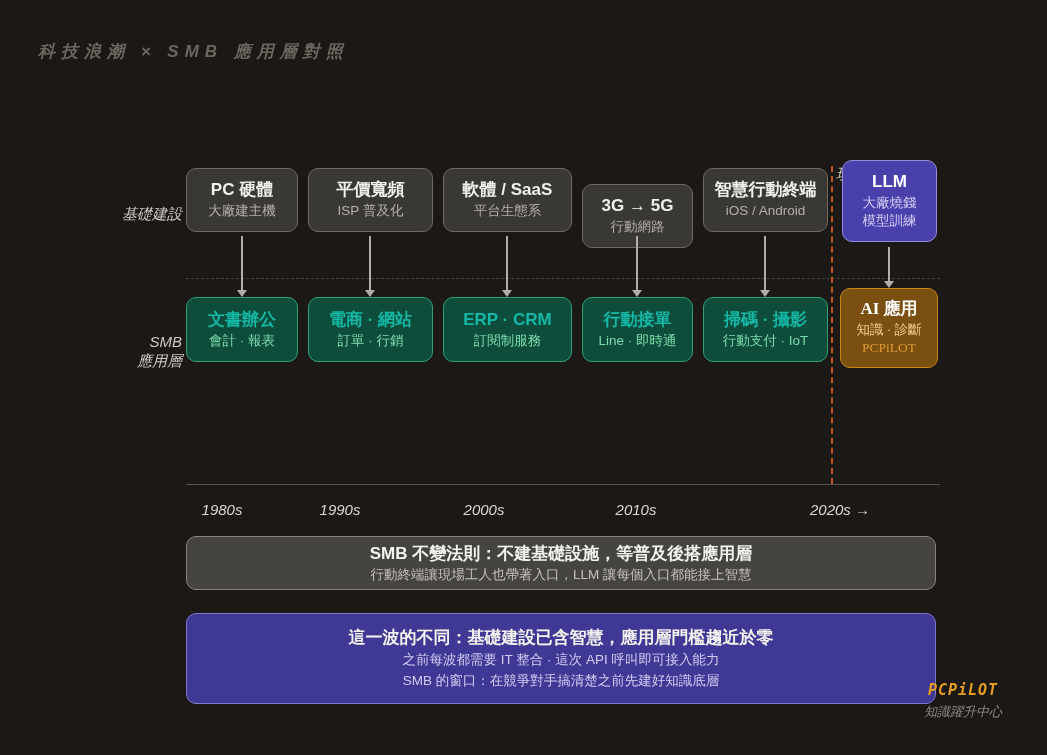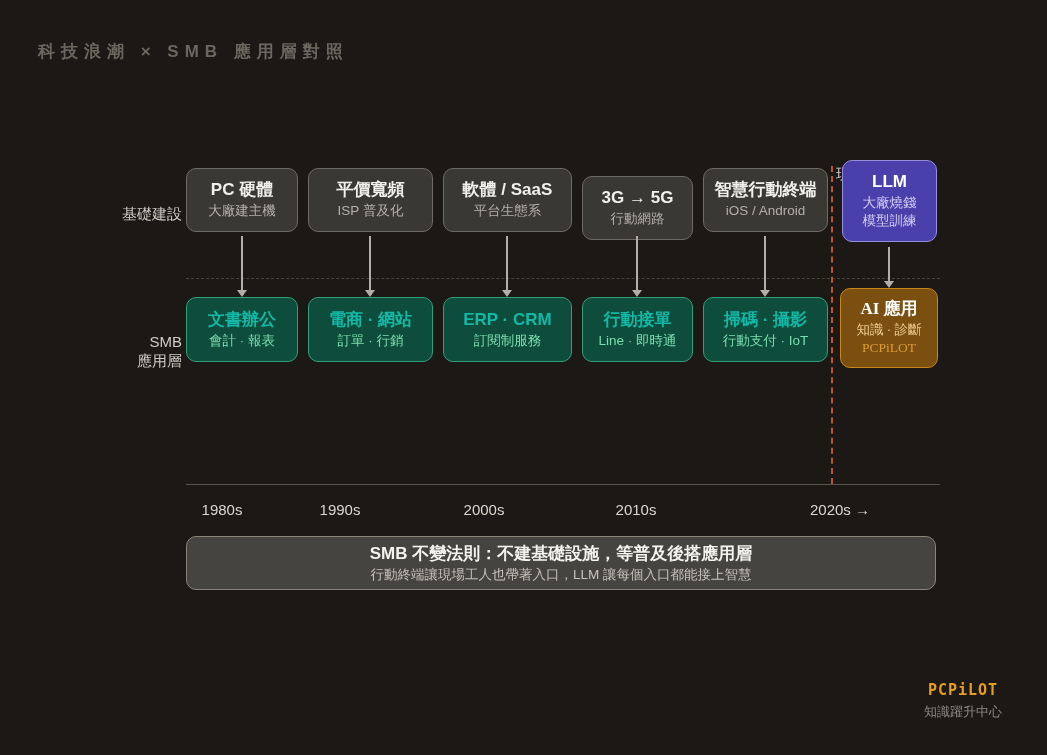--- a/index.html
+++ b/index.html
@@ -1,20 +1,20 @@
 <!DOCTYPE html>
 <html><head>
 <meta charset="utf-8">
 <style>
   html,body{margin:0;padding:0;background:#1b1815;}
   #canvas{
     position:relative;width:1047px;height:755px;overflow:hidden;
     background:#1b1815;font-family:"Liberation Sans","DejaVu Sans",sans-serif;
   }
-  .abs{position:absolute;}
+  .abs{position:absolute;font-style:italic;}
   #page-title{
     left:38px;top:40px;font-size:17px;font-weight:600;color:#6b675f;
     letter-spacing:6px;white-space:nowrap;
   }
   .row-label{
     left:98px;width:84px;text-align:right;color:#d0ccc4;font-size:15px;line-height:1.25;
   }
   .box{
     position:absolute;box-sizing:border-box;border-radius:10px;
     display:flex;flex-direction:column;align-items:center;justify-content:center;
@@ -100,21 +100,21 @@
   <div class="box box-gray" style="left:443px;top:168px;width:129px;height:64px;">
     <div class="box-title">軟體 / SaaS</div>
     <div class="box-sub">平台生態系</div>
   </div>
   <div class="arrow" style="left:506px;top:236px;height:54px;"></div>
   <div class="box box-green" style="left:443px;top:297px;width:129px;height:65px;">
     <div class="box-title">ERP · CRM</div>
     <div class="box-sub">訂閱制服務</div>
   </div>
 
-  <div class="box box-gray" style="left:582px;top:176px;width:111px;height:64px;">
+  <div class="box box-gray" style="left:582px;top:184px;width:111px;height:64px;">
     <div class="box-title">3G → 5G</div>
     <div class="box-sub">行動網路</div>
   </div>
   <div class="arrow" style="left:636px;top:236px;height:54px;"></div>
   <div class="box box-green" style="left:582px;top:297px;width:111px;height:65px;">
     <div class="box-title">行動接單</div>
     <div class="box-sub">Line · 即時通</div>
   </div>
 
   <div class="box box-gray" style="left:703px;top:168px;width:125px;height:64px;">
@@ -144,17 +144,22 @@
   <div class="abs axis-label" style="left:340px;">1990s</div>
   <div class="abs axis-label" style="left:484px;">2000s</div>
   <div class="abs axis-label" style="left:636px;">2010s</div>
   <div class="abs axis-label" style="left:840px;">2020s →</div>
 
   <div id="banner-gray" class="banner">
     <div class="banner-title">SMB 不變法則：不建基礎設施，等普及後搭應用層</div>
     <div class="banner-sub">行動終端讓現場工人也帶著入口，LLM 讓每個入口都能接上智慧</div>
   </div>
 
+  <div id="banner-purple" class="banner">
+    <div class="banner-title">這一波的不同：基礎建設已含智慧，應用層門檻趨近於零</div>
+    <div class="banner-sub">之前每波都需要 IT 整合 · 這次 API 呼叫即可接入能力</div>
+    <div class="banner-sub">SMB 的窗口：在競爭對手搞清楚之前先建好知識底層</div>
+  </div>
 
   <div id="brand" class="abs">PCPiLOT</div>
   <div id="tagline" class="abs">知識躍升中心</div>
 
 </div>
 
 </body></html>

